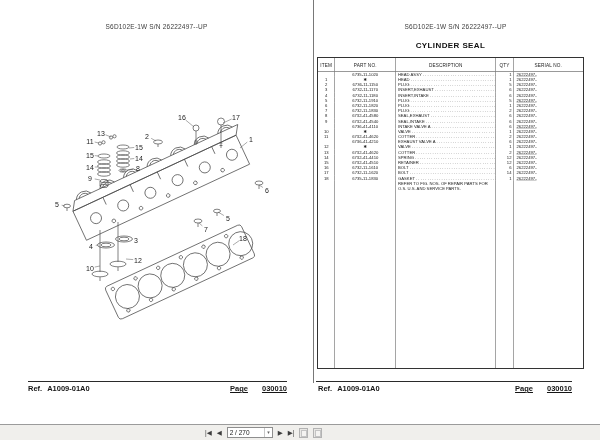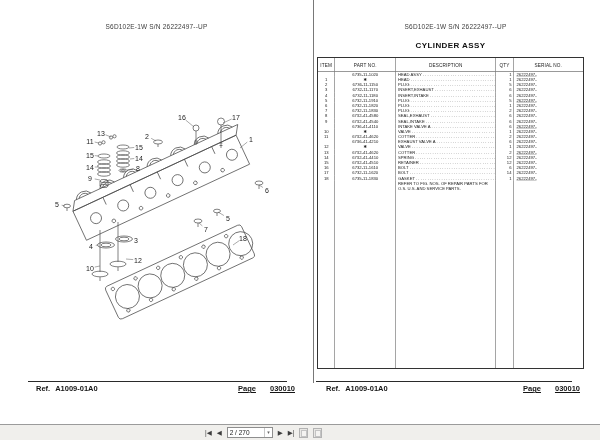--- a/index.html
+++ b/index.html
@@ -22,21 +22,21 @@
   svg.diagram{position:absolute;left:25px;top:95px;width:280px;height:245px;}
   .dln{stroke:#4a4a4a;stroke-width:0.7;fill:none;}
   .leader{stroke:#555;stroke-width:0.5;}
   .callout-num{font-size:7px;fill:#222;}
 
   .footer-rule{position:absolute;top:381px;height:1px;background:#2a2a2a;}
   .page-left  .footer-rule{left:28px;width:259px;}
   .page-right .footer-rule{left:2px;width:256px;}
   .page-footer{
     position:absolute;top:384px;display:flex;justify-content:space-between;
-    font-size:7.5px;font-weight:bold;color:#151515;white-space:nowrap;margin-left:8px;
+    font-size:7.5px;font-weight:bold;color:#151515;white-space:nowrap;
   }
   .page-left  .page-footer{left:28px;width:259px;}
   .page-right .page-footer{left:4px;width:254px;}
   .ref{display:flex;gap:5px;}
   .pg{display:flex;gap:14px;text-decoration:underline;}
 
   .page-divider{position:absolute;left:313px;top:0;width:1px;height:383px;background:#787878;}
   .page-edge{position:absolute;left:596px;top:0;width:1px;height:383px;background:#787878;}
 
   
@@ -261,21 +261,21 @@
         <span>030010</span>
       </span>
     </div>
   </div>
 
   <div class="page-divider"></div>
   <div class="page-edge"></div>
 
   <div class="page page-right">
     <div class="page-header">S6D102E-1W S/N 26222497--UP</div>
-    <div class="doc-title">CYLINDER ASSY</div>
+    <div class="doc-title">CYLINDER SEAL</div>
 
     <div class="parts-table">
       <div class="tscale">
         <div class="thead" id="thead">
             <div class="c th c-item">ITEM</div>
             <div class="c th c-part">PART NO.</div>
             <div class="c th c-desc">DESCRIPTION</div>
             <div class="c th c-qty">QTY</div>
             <div class="c th c-serial">SERIAL NO.</div>
           </div>

